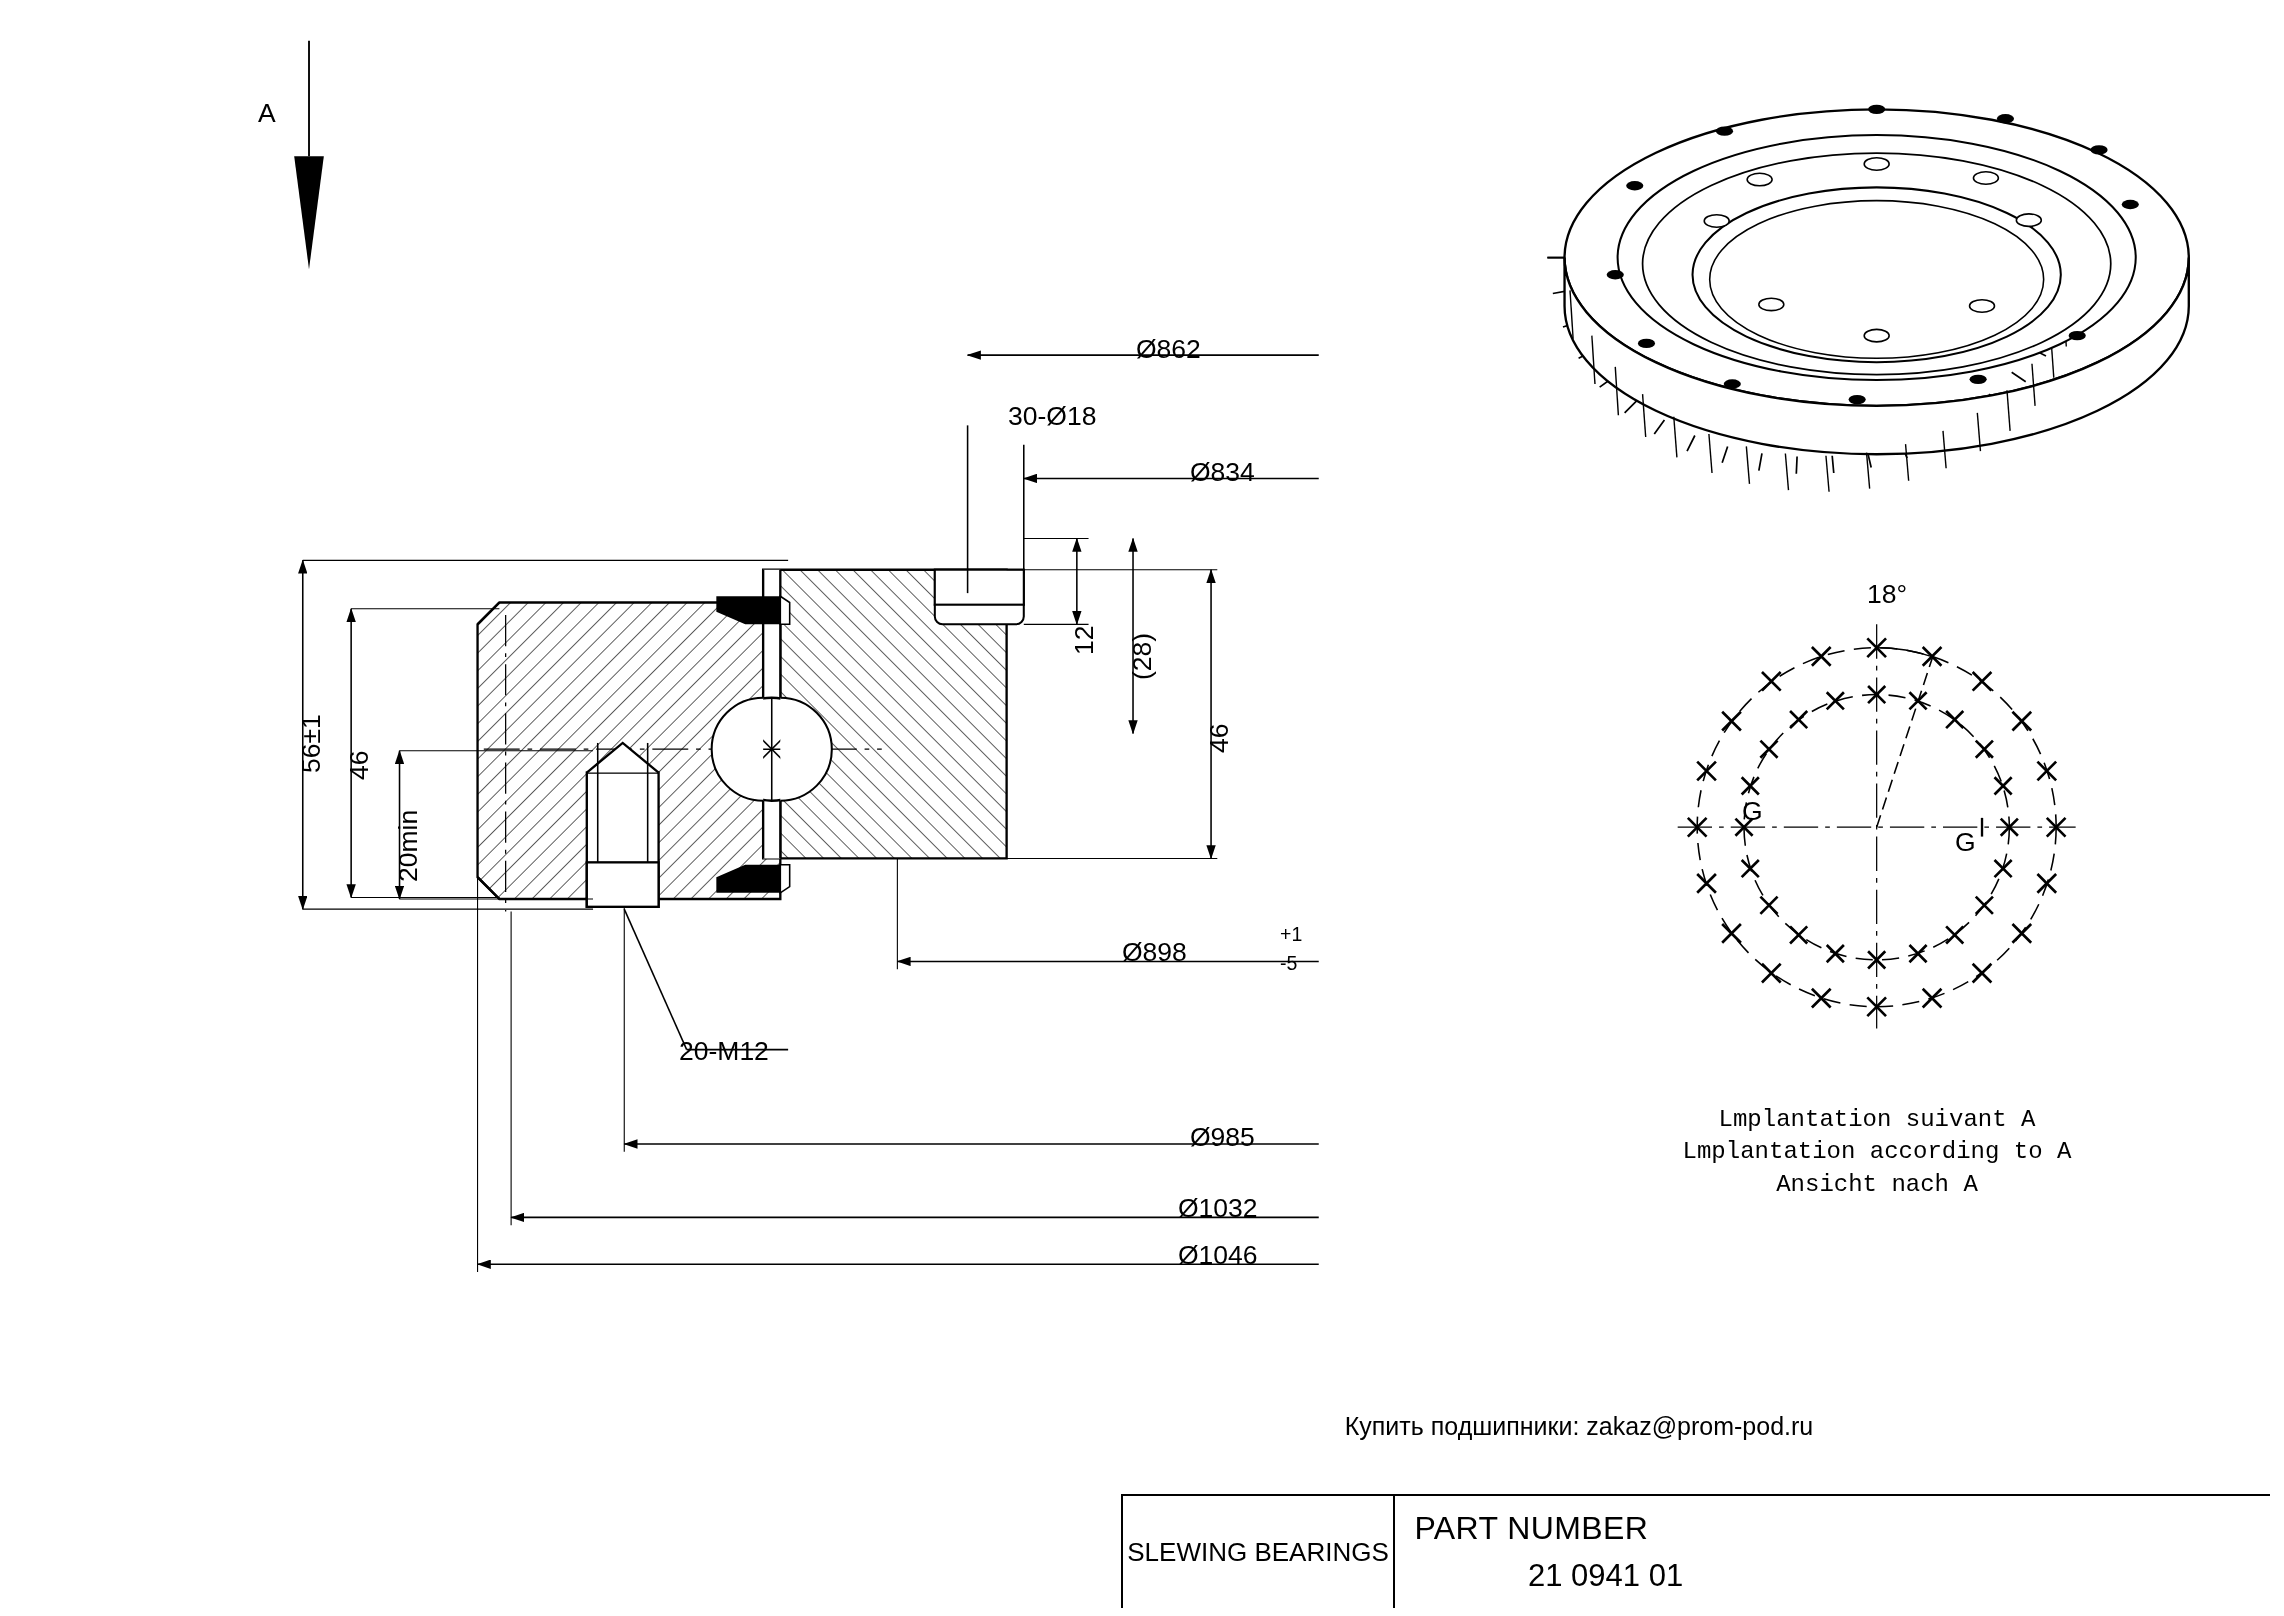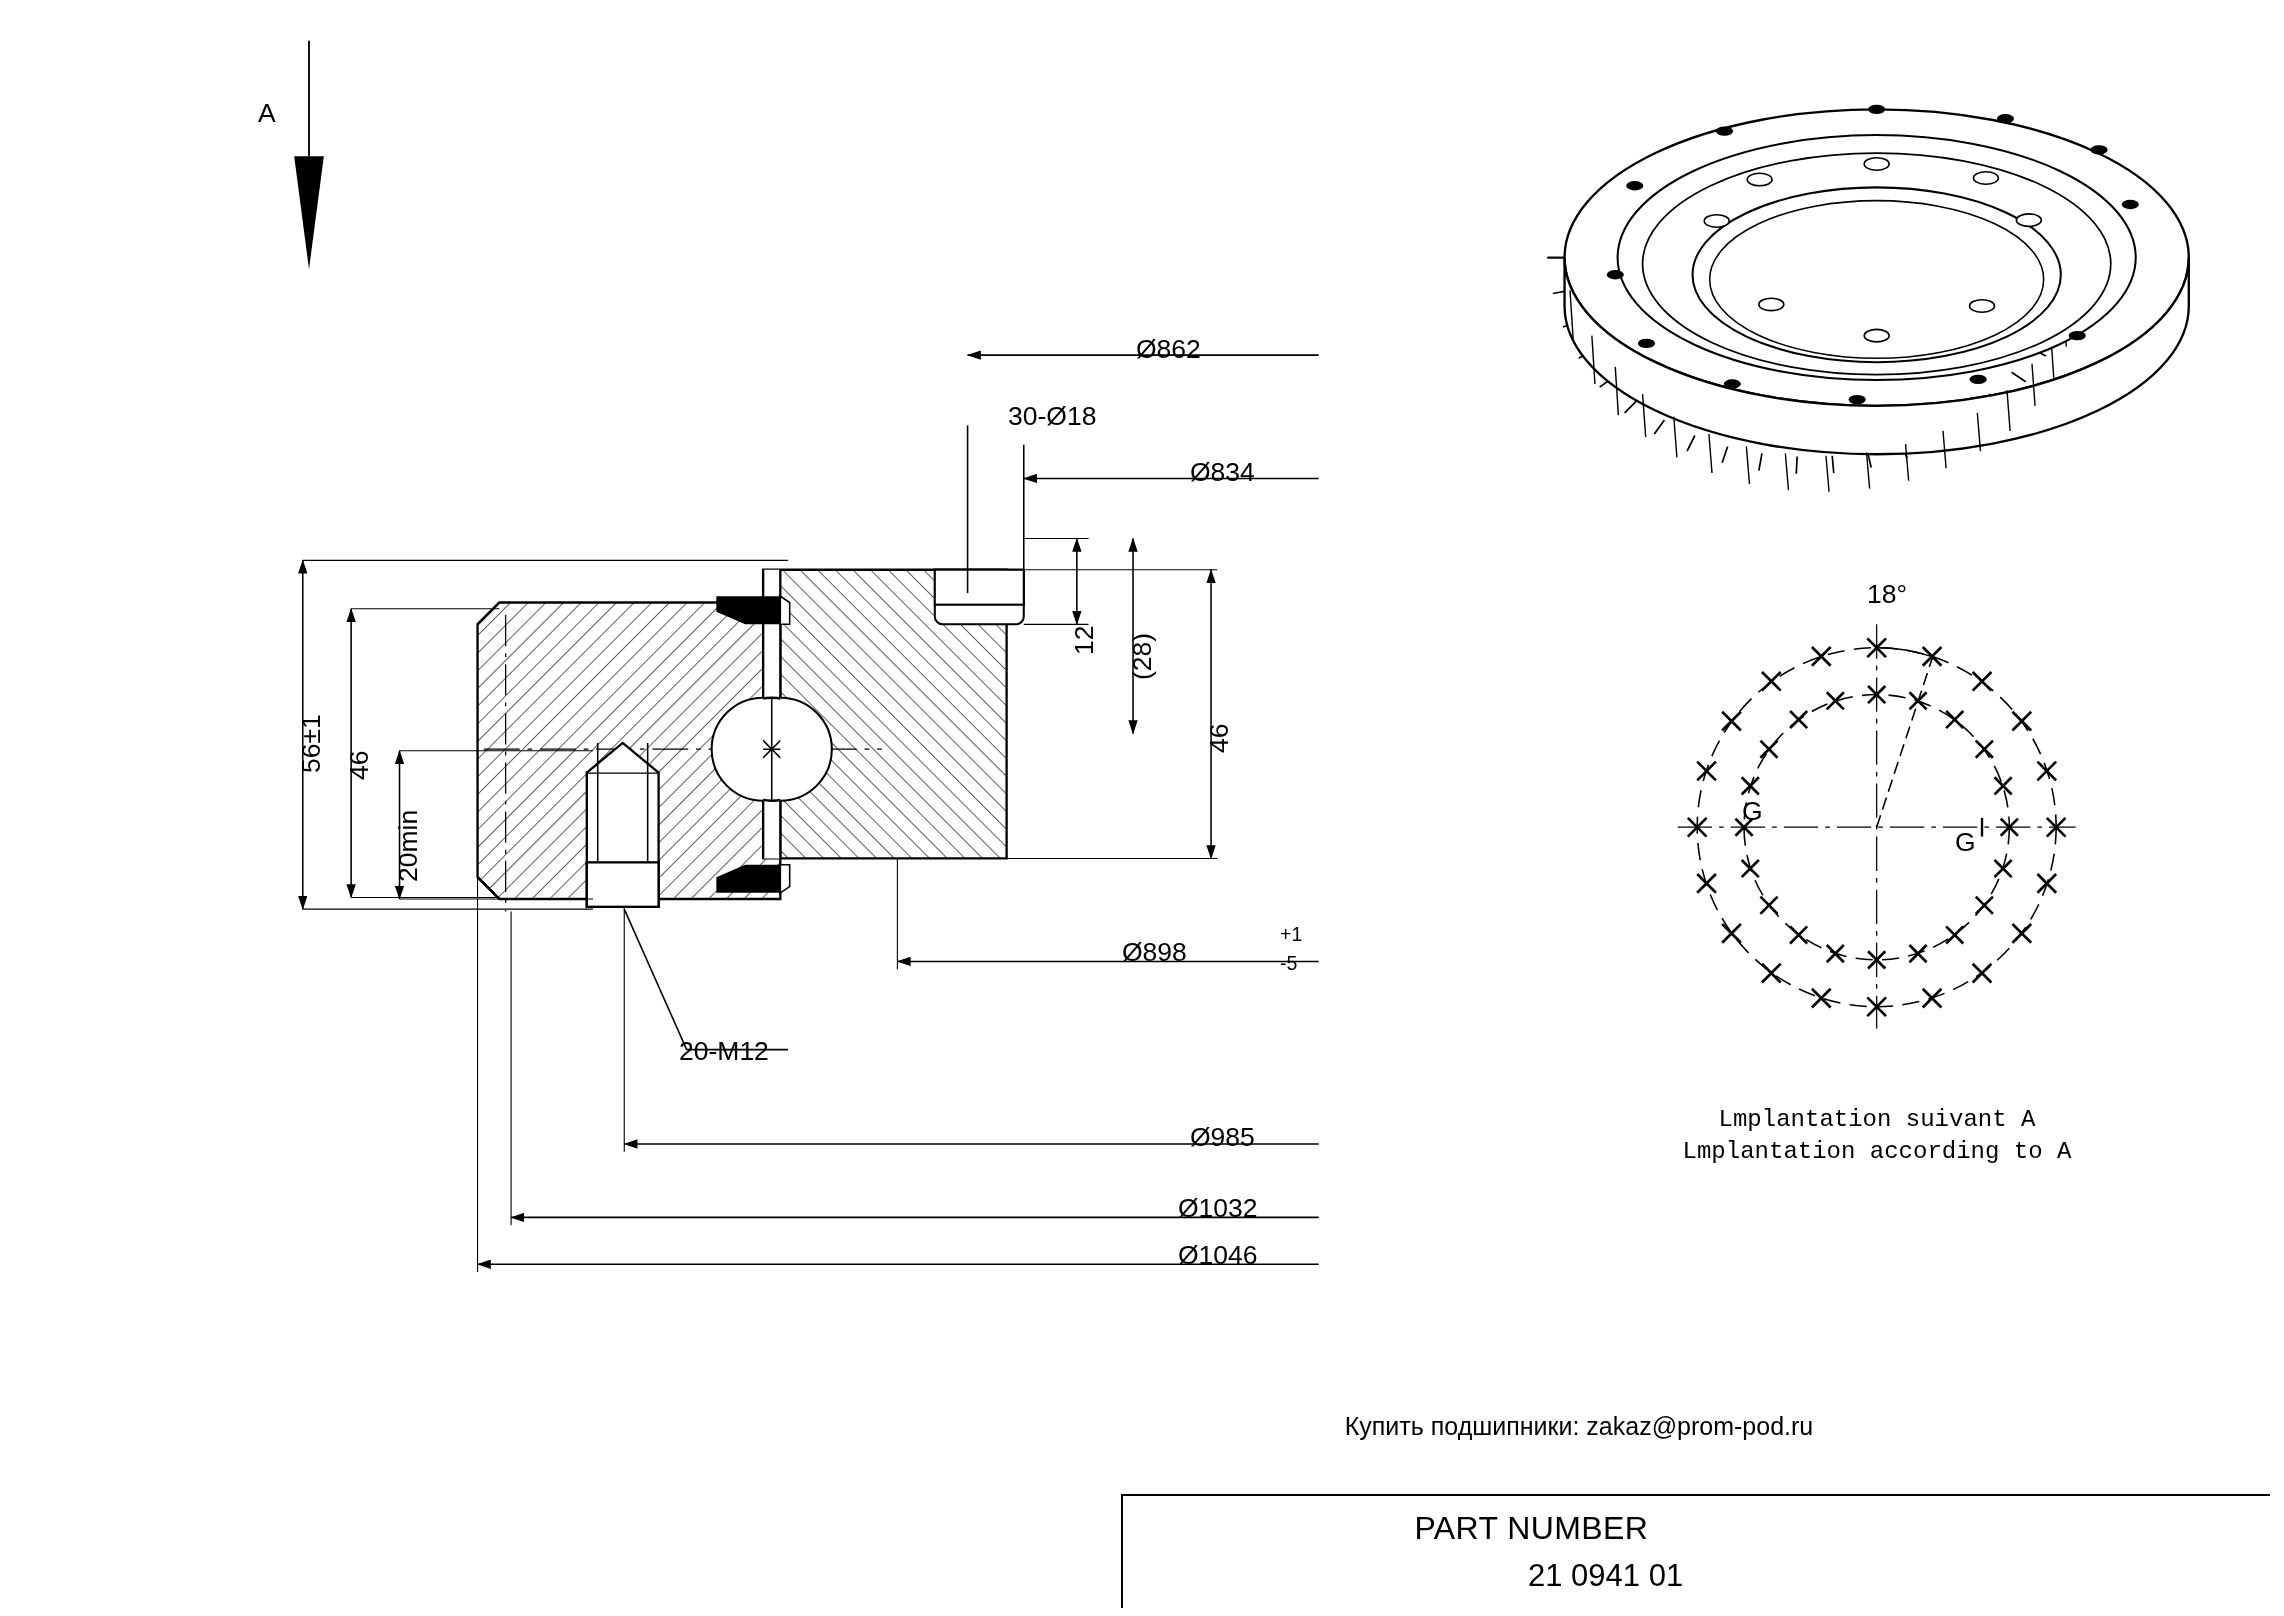--- a/index.html
+++ b/index.html
@@ -462,23 +462,25 @@
 
 <div class="lbl dim" style="left:1867px; top:581px;">18°</div>
 
 <div class="lbl dim" style="left:1742px; top:798px;">G</div>
 
 <div class="lbl dim" style="left:1955px; top:829px;">G</div>
 
 <div class="viewcaption" style="left:1604px; top:1060px;">
   <div>Lmplantation suivant A</div>
   <div>Lmplantation according to A</div>
+  <div>Ansicht nach A</div>
 </div>
 
 <div class="watermark">Купить подшипники: zakaz@prom-pod.ru</div>
 
 <div class="title-block">
+  <div class="tb-left">SLEWING BEARINGS</div>
   <div class="tb-right">
     <div class="tb-part-label">PART  NUMBER</div>
     <div class="tb-part-number">21 0941 01</div>
   </div>
 </div>
 
 
 </body></html>

